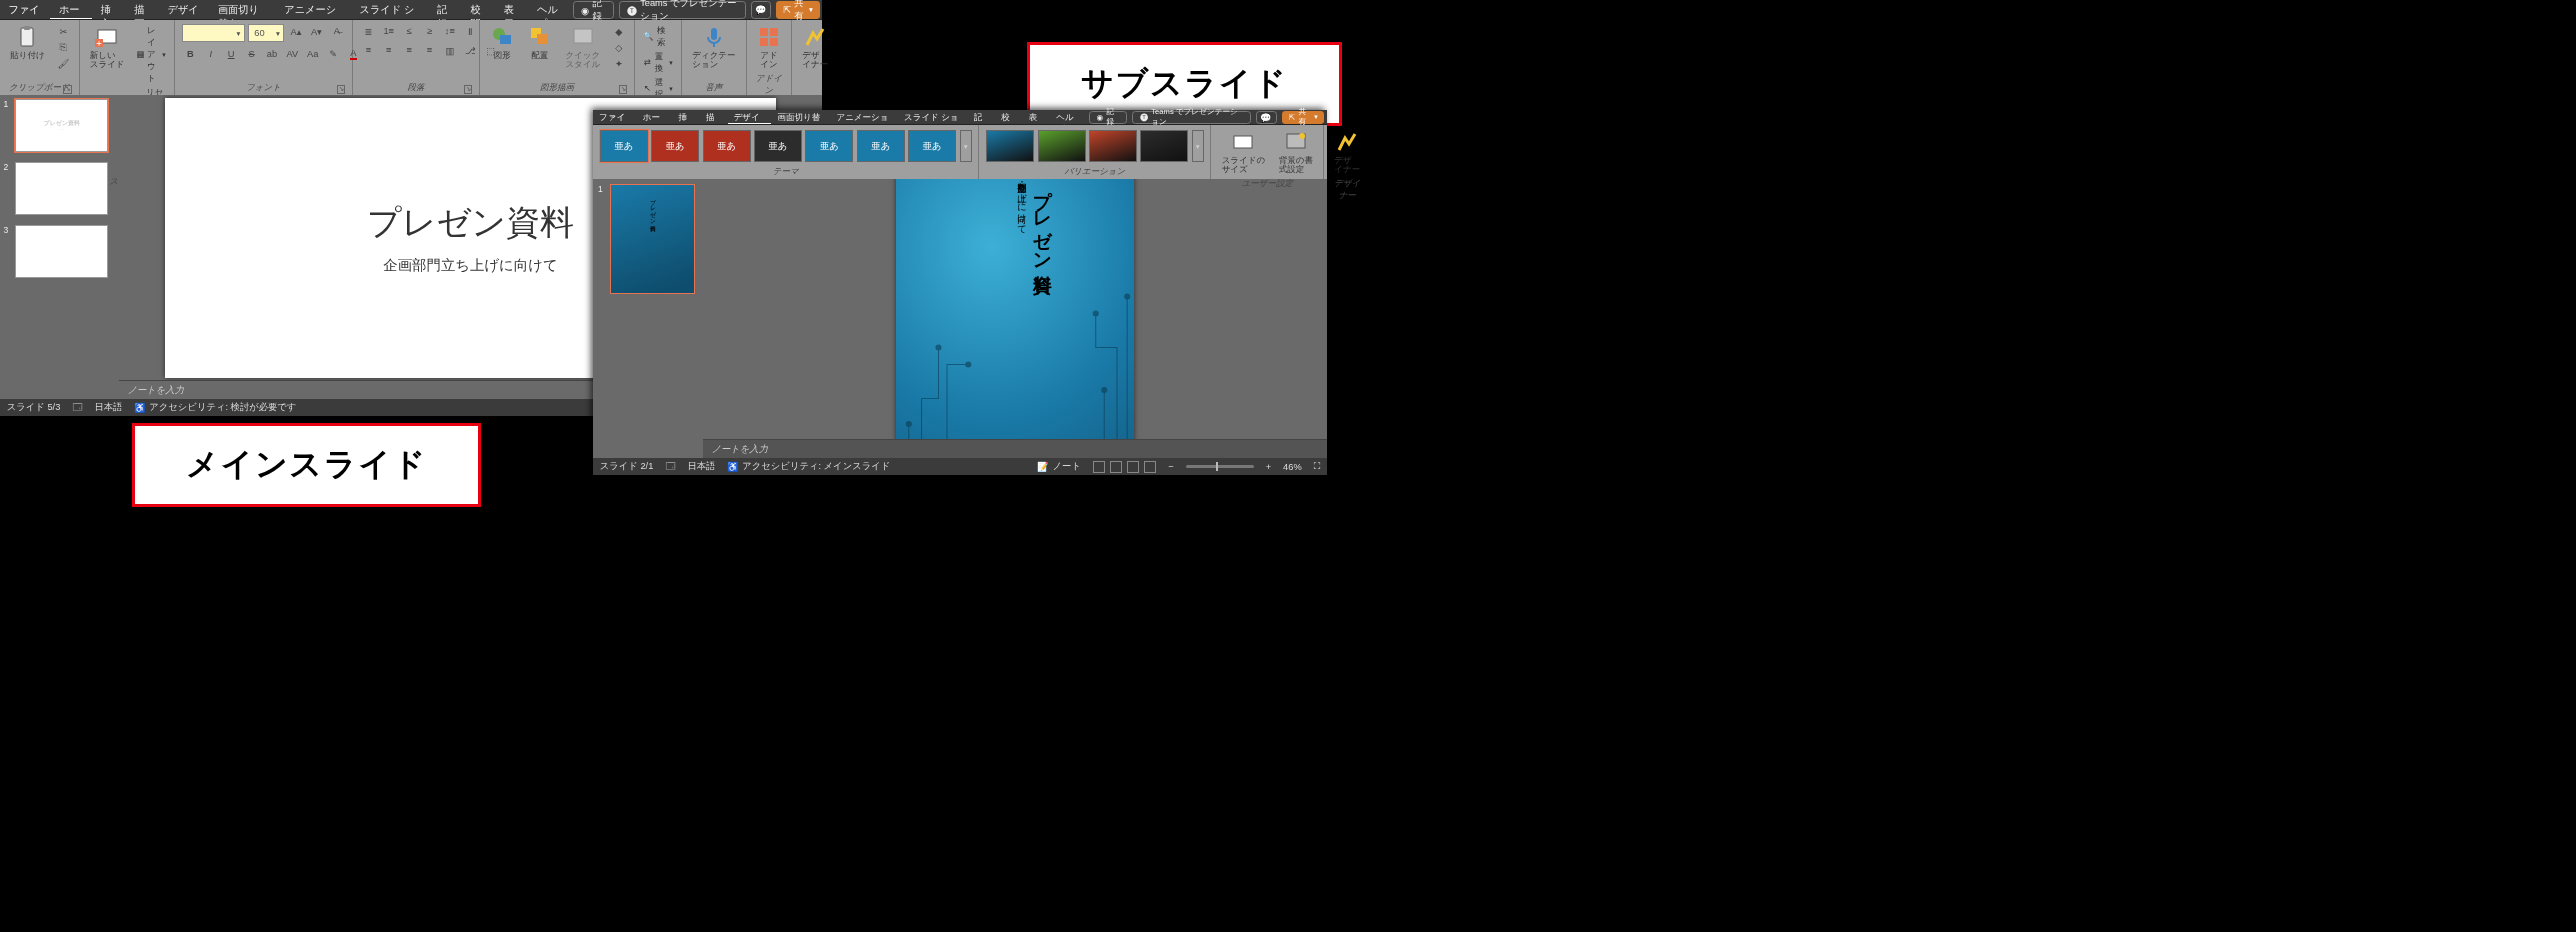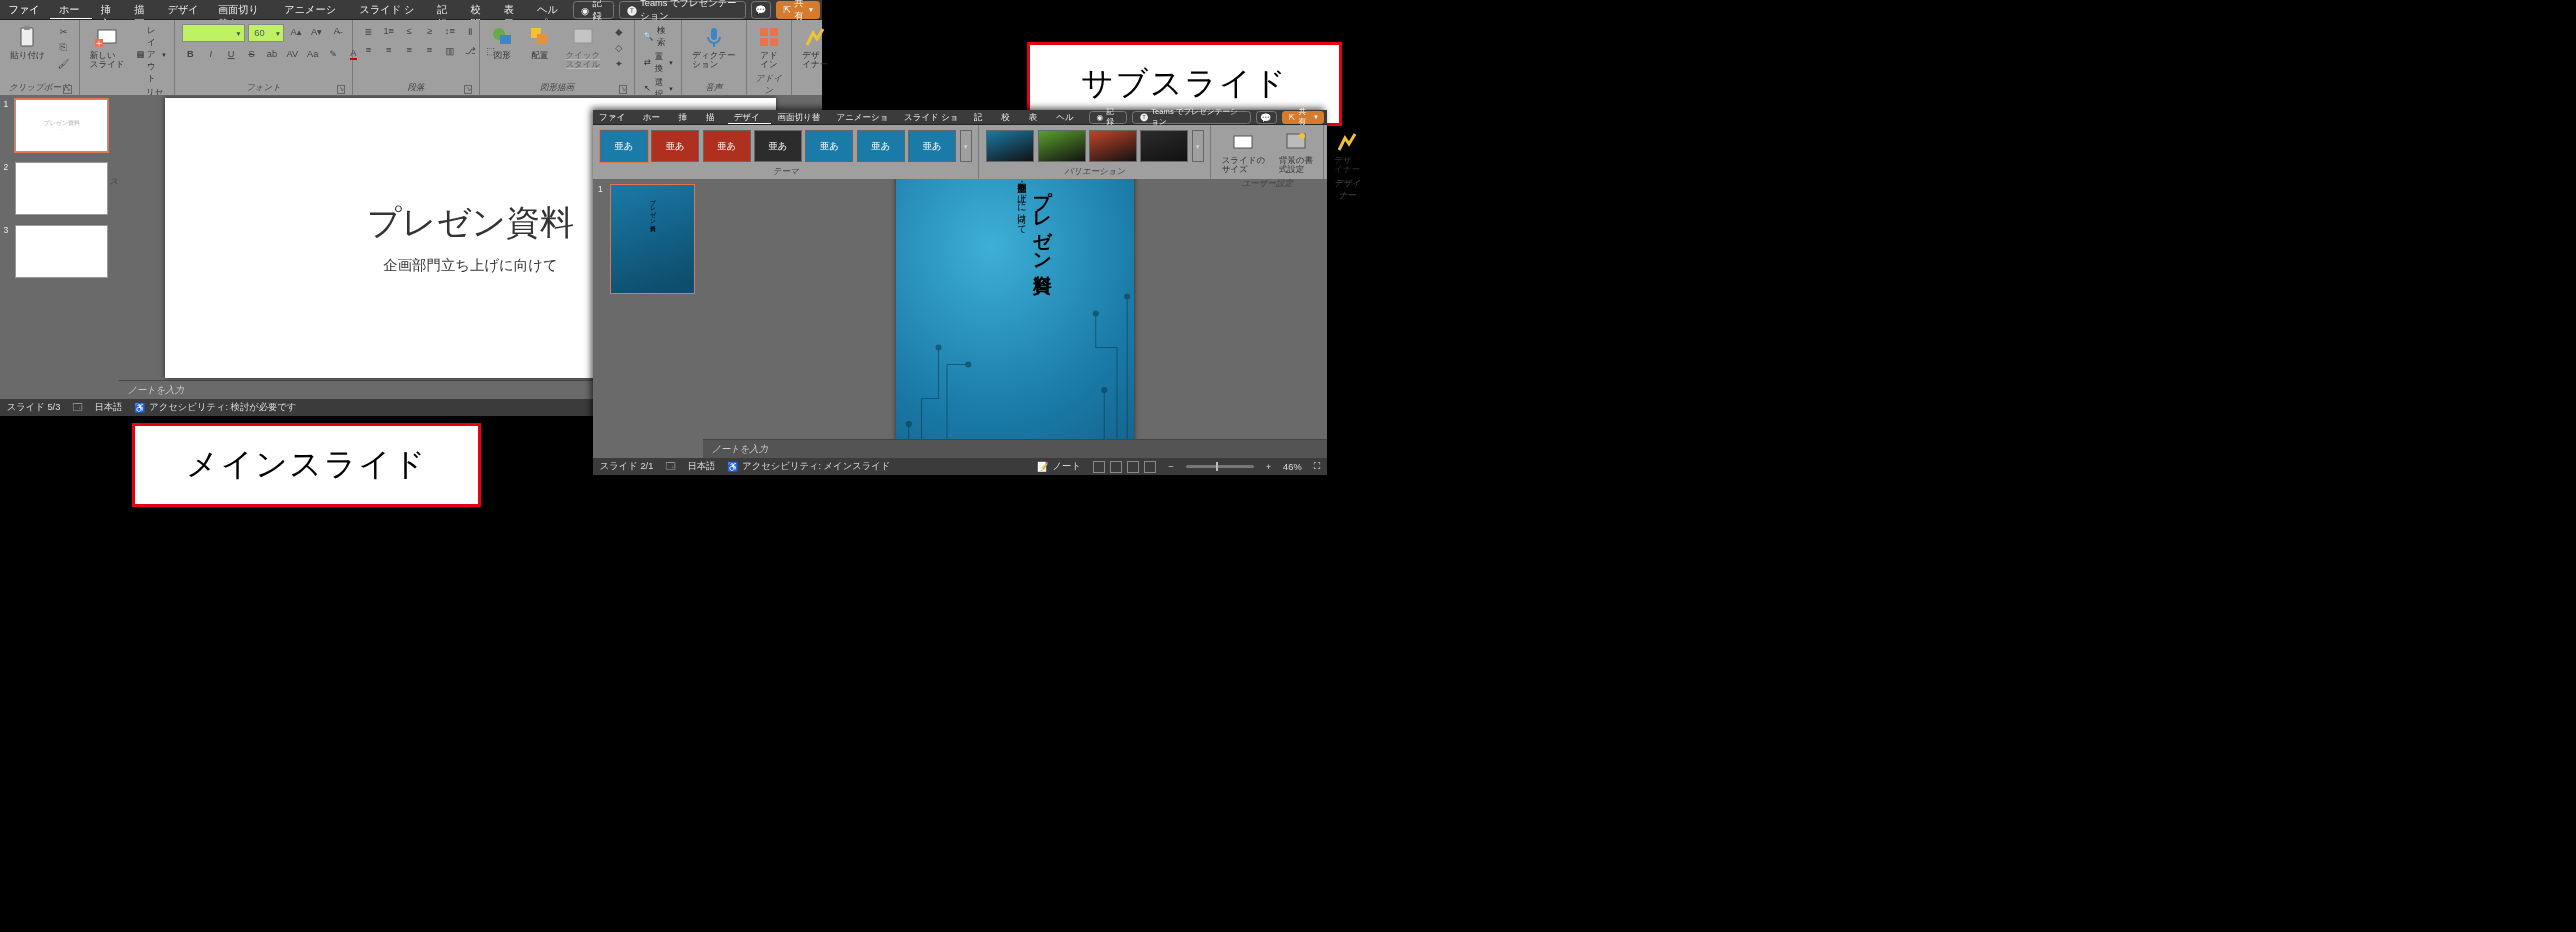--- a/index.html
+++ b/index.html
@@ -29,41 +29,41 @@
   .rg-label .dlg { position: absolute; right: 0; bottom: 0; width: 8.5px; height: 8.5px; border: 0.8px solid #666; font-size: 6.8px; line-height: 6.8px; color: #555; }
 
   .bigbtn { display: flex; flex-direction: column; align-items: center; gap: 1.7px; padding: 1.7px 3.4px; cursor: pointer; }
   .bigbtn .bicon { width: 24px; height: 24px; display: flex; align-items: center; justify-content: center; }
   .bigbtn .blabel { font-size: 8.5px; color: #333; text-align: left; line-height: 9.3px; white-space: pre; }
   .smrow { display: flex; gap: 3.4px; align-items: center; }
   .smbtn { width: 17px; height: 15.3px; display: flex; align-items: center; justify-content: center; border: 0.8px solid transparent; cursor: pointer; font-size: 9.3px; color: #444; }
   .vcol { display: flex; flex-direction: column; gap: 0.8px; }
   .vitem { display: flex; align-items: center; gap: 2.5px; font-size: 8.5px; color: #333; padding: 0.8px 1.7px; cursor: pointer; }
   .vitem .vi { width: 12px; height: 12px; display: inline-block; }
-  .combo { height: 18.7px; border: 0.8px solid #888; background: #bef264; display: flex; align-items: center; padding: 0 15.3px 0 5.1px; position: relative; font-size: 9.3px; color: #555; }
+  .combo { height: 18.7px; border: 0.8px solid #888; background: #fef9c3; display: flex; align-items: center; padding: 0 15.3px 0 5.1px; position: relative; font-size: 9.3px; color: #555; }
   .combo::after { content: "▾"; position: absolute; right: 3.4px; font-size: 7.6px; color: #555; }
 
   .statusbar { display: flex; align-items: center; height: 17px; background: #3b3b3b; color: #ddd; font-size: 9.3px; gap: 12px; padding: 0 6.8px; }
   .statusbar .sb-spacer { flex: 1; }
   .sbtn { display: flex; align-items: center; gap: 3.4px; cursor: pointer; }
 
   .thumb-panel { background: #6a6a6a; width: 119px; display: flex; flex-direction: column; padding: 3.4px; gap: 10.2px; }
   .thumb-wrap { display: flex; gap: 3.4px; }
   .thumb-num { font-size: 8.5px; color: #eee; width: 8.5px; }
   .thumb { width: 93px; height: 53px; background: #fff; border: 0.8px solid #999; position: relative; }
   .thumb.sel { outline: 1.7px solid #e8744f; }
 
   .canvas-area { flex: 1; background: #6a6a6a; display: flex; flex-direction: column; }
   .canvas-stage { flex: 1; display: flex; align-items: center; justify-content: center; position: relative; overflow: hidden; }
   .notes-bar { height: 18.7px; background: #545454; color: #ccc; font-size: 9.3px; display: flex; align-items: center; padding: 0 8.5px; border-top: 0.8px solid #444; font-style: italic; }
   .notes-bar.light { background: #6a6a6a; }
 
   .callout {
     position: absolute; background: #fff; border: 3.4px solid #e60012; padding: 17px 51px;
-    font-size: 32px; font-weight: normal; color: #000; letter-spacing: 1.7px;
+    font-size: 32px; font-weight: bold; color: #000; letter-spacing: 1.7px;
   }
 
   
   .main-window {
     position: absolute; left: 0; top: 0; width: 822px; height: 416px;
     background: #3b3b3b; display: flex; flex-direction: column;
   }
   .main-body { flex: 1; display: flex; overflow: hidden; }
   .main-body .canvas-area { position: relative; }
   .slide-main {
@@ -283,21 +283,21 @@
         </div>
         <div class="bigbtn">
           <span class="bicon">
               <svg viewBox="0 0 24 24" class="ico-base">
                 <rect x="3" y="3" width="10" height="10" fill="#f1c232"></rect>
                 <rect x="9" y="9" width="10" height="10" fill="#e69138"></rect>
               </svg>
             </span>
           <span class="blabel">配置</span>
         </div>
-        <div class="bigbtn" style="opacity:.6;text-decoration:underline;">
+        <div class="bigbtn" style="opacity:.6;">
           <span class="bicon">
               <svg viewBox="0 0 24 24" class="ico-base">
                 <rect x="3" y="4" width="18" height="14" fill="#ddd" stroke="#888"></rect>
               </svg>
             </span>
           <span class="blabel">クイック
 スタイル</span>
         </div>
         <div class="vcol">
           <div class="smbtn">

